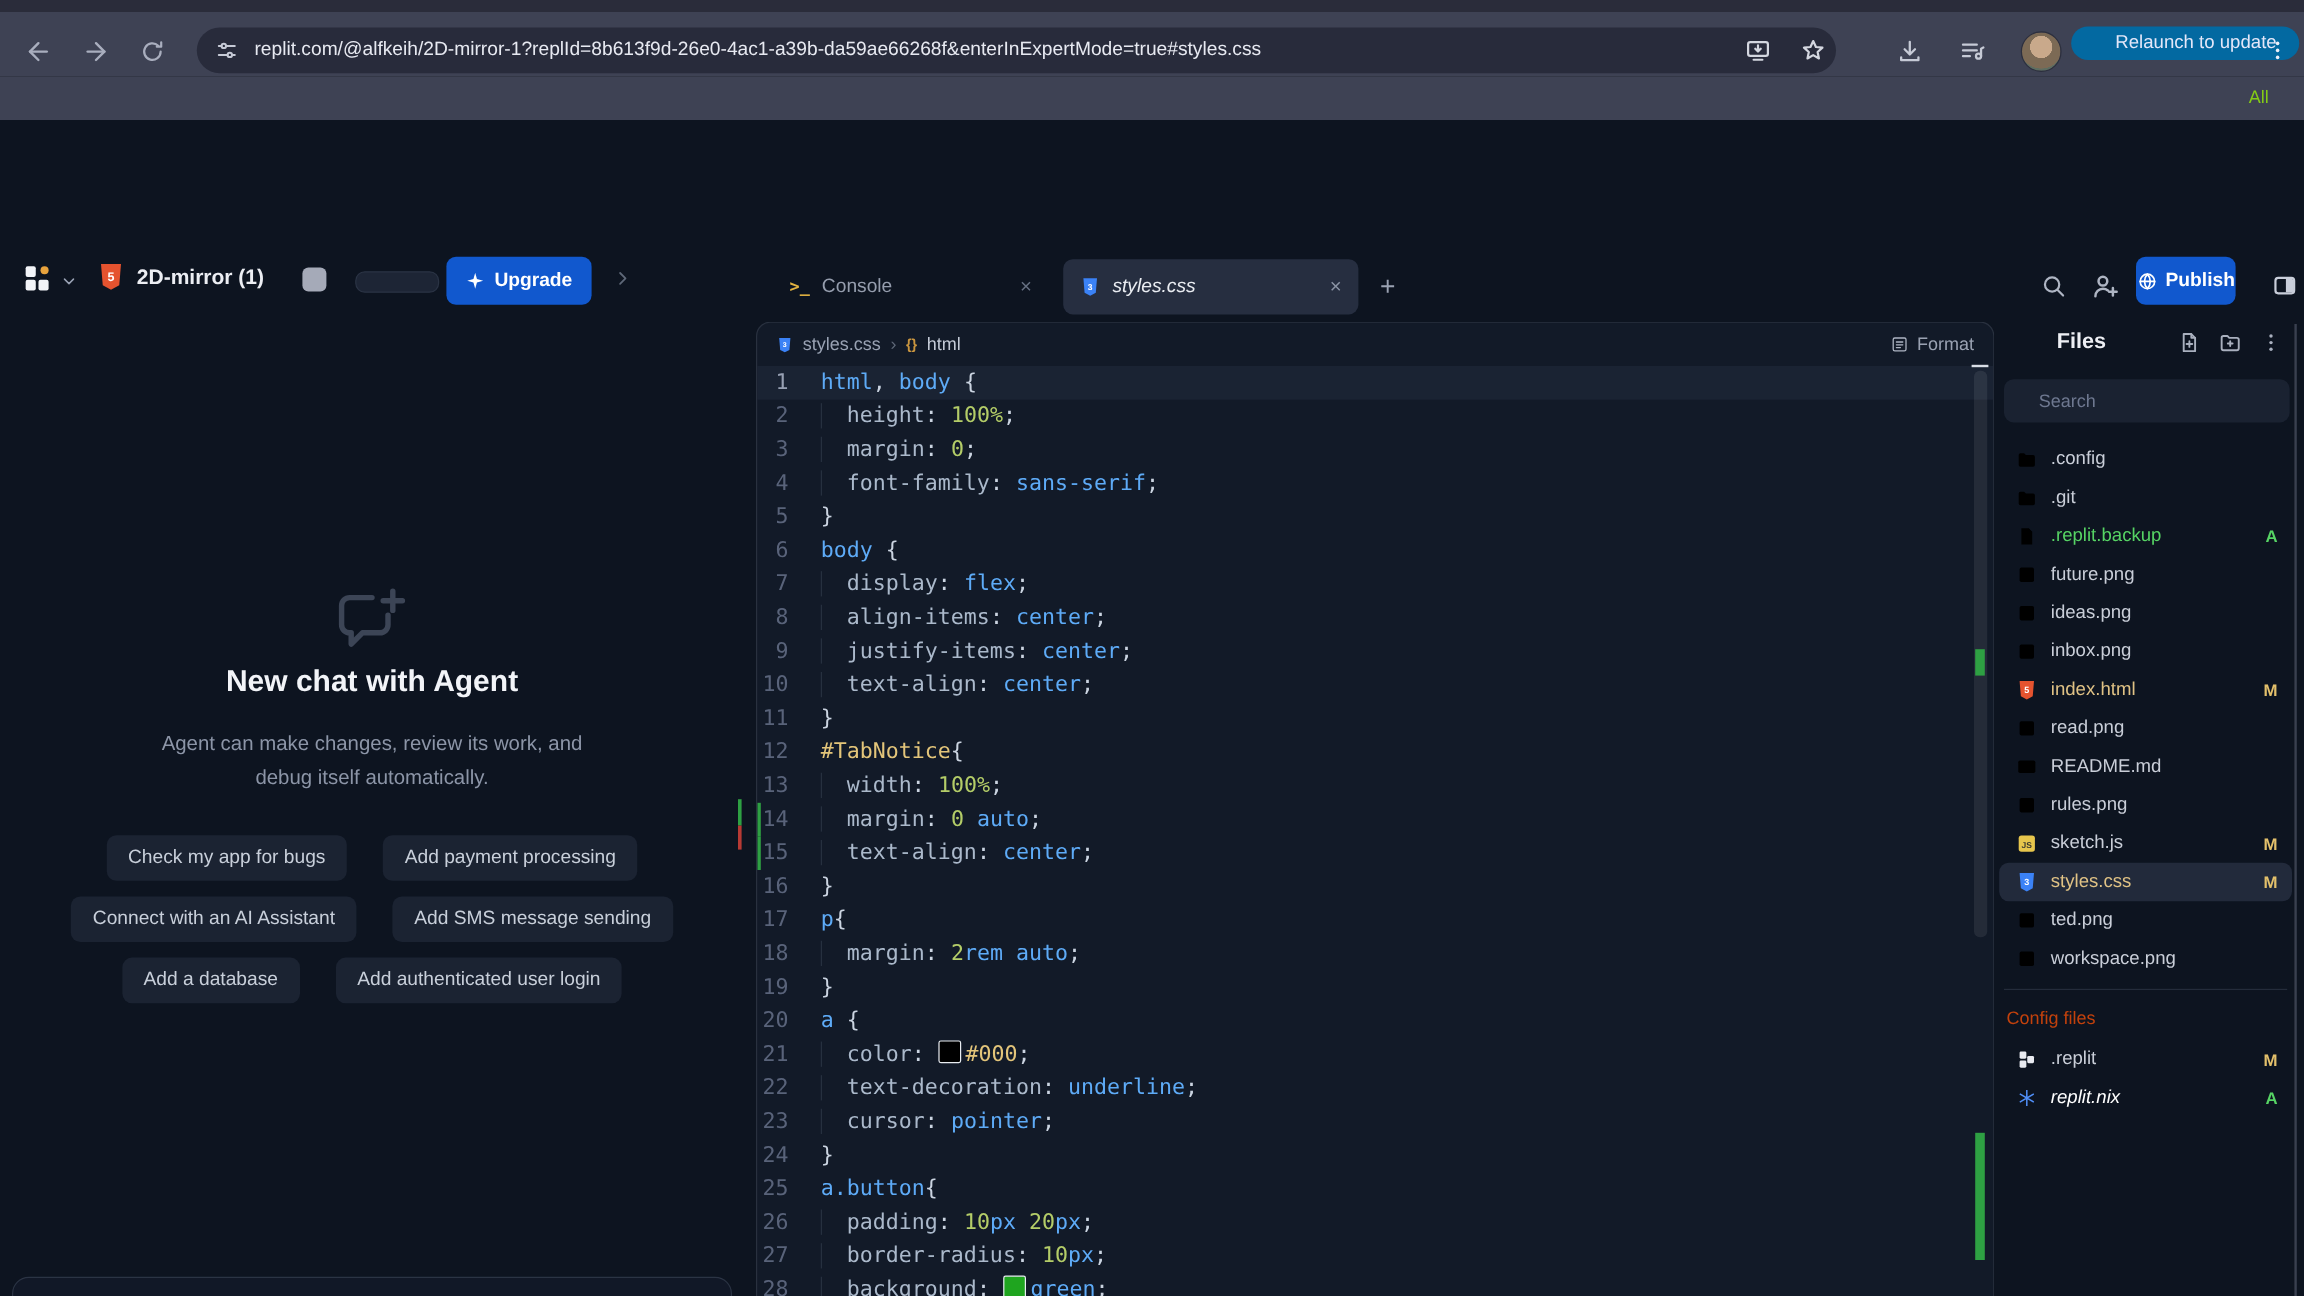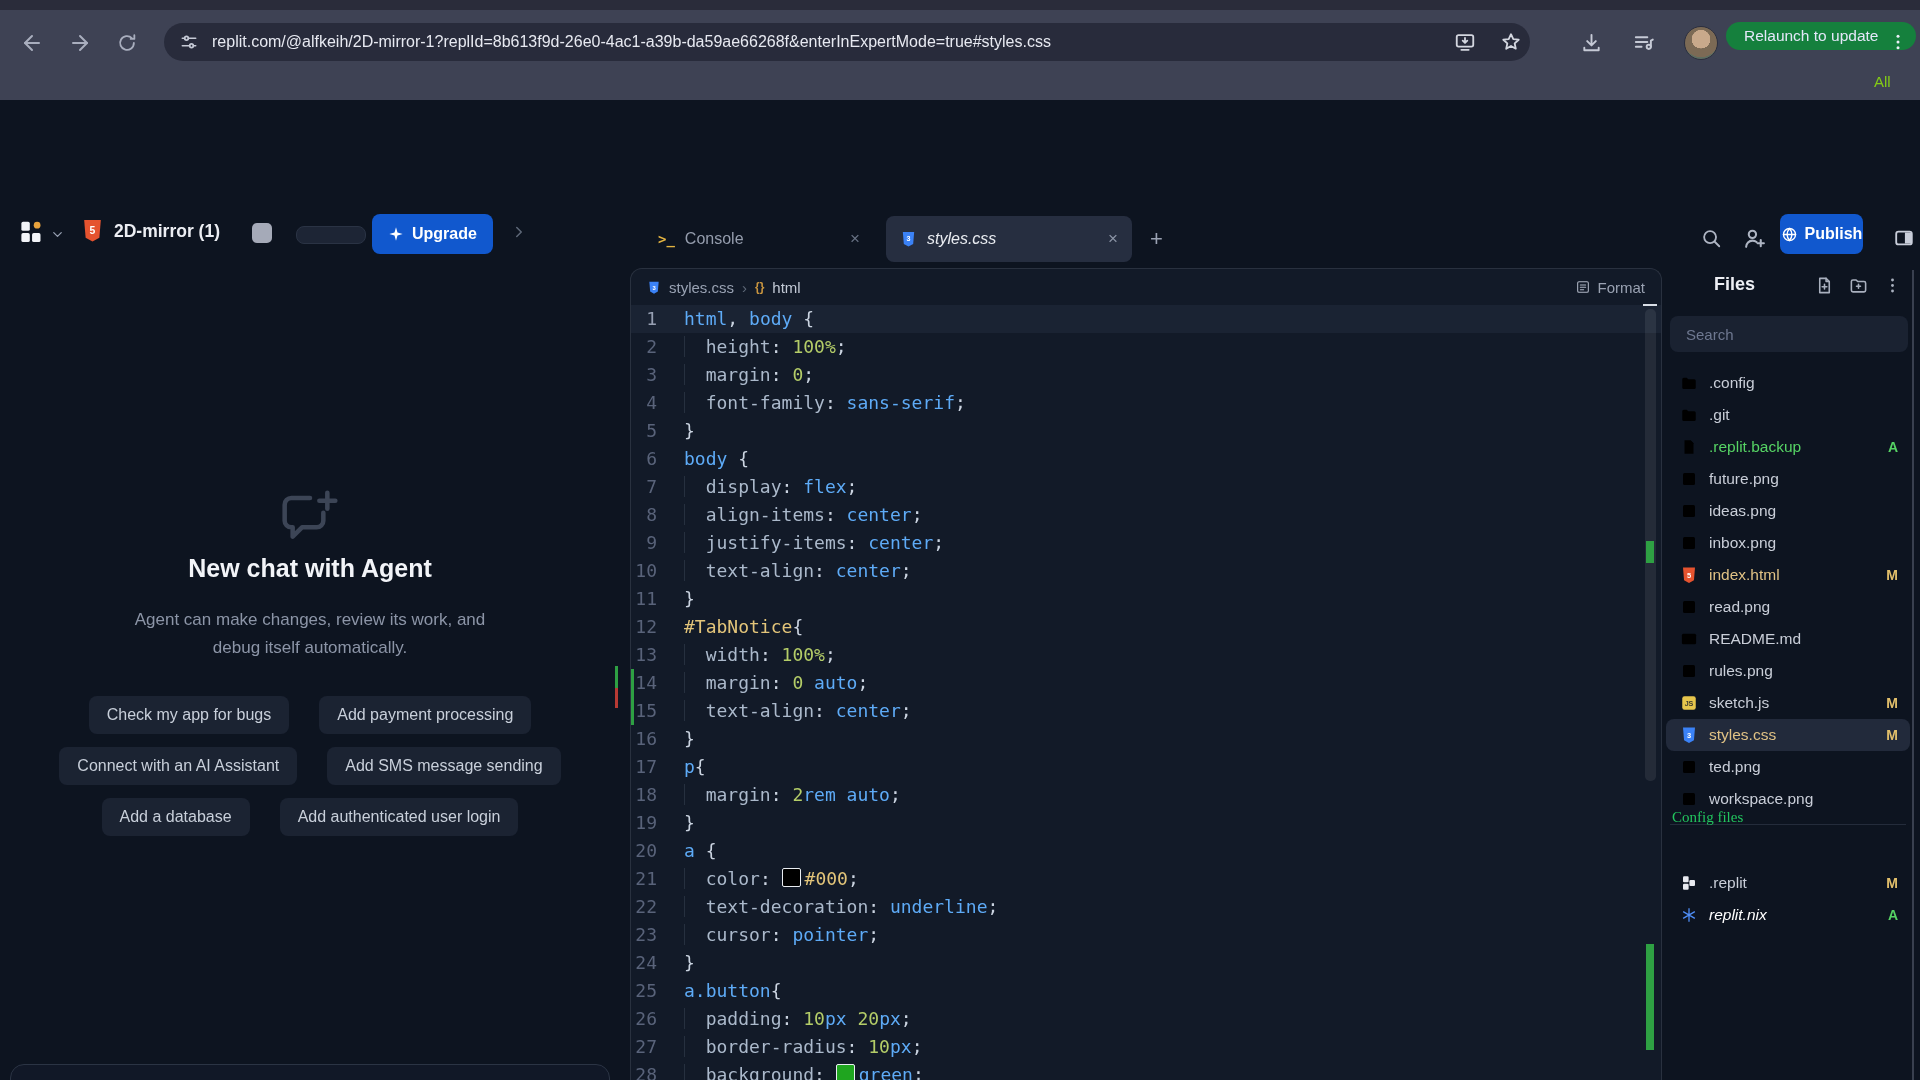--- a/index.html
+++ b/index.html
@@ -17,22 +17,22 @@
   .tb-reload{left:116px;top:22px;width:22px;height:22px;color:#A9AEBE;}
   .url-pill{left:164px;top:13px;width:1366px;height:38px;border-radius:19px;background:#282B3B;}
   .tune{left:15px;top:9px;width:20px;height:20px;color:#C6CAD6;}
   .url-text{left:48px;top:0;line-height:38px;font-size:16px;color:#E7E9F1;white-space:nowrap;}
   .pill-cast{right:54px;top:8px;width:22px;height:22px;color:#D4D7E0;}
   .pill-star{right:8px;top:8px;width:22px;height:22px;color:#D4D7E0;}
   .tb-dl{left:1580px;top:21px;width:23px;height:23px;color:#C6CAD6;}
   .tb-list{left:1632px;top:21px;width:23px;height:23px;color:#C6CAD6;}
   .tb-avatar{left:1684px;top:16px;width:32px;height:32px;border-radius:50%;
      background:radial-gradient(circle at 50% 38%,#C9A98B 0 36%,#7C6A55 37% 70%,#5E6D60 71%);border:1px solid #2c2f3e;}
-  .relaunch{left:1726px;top:12px;width:190px;height:28px;border-radius:20px;background:#15803d;
-     display:flex;align-items:center;}
+  .relaunch{left:1726px;top:12px;width:190px;height:28px;border-radius:20px;background:#0369a1;
+     display:flex;align-items:center;justify-content:center;}
   .relaunch span{margin-left:18px;font-size:15.5px;color:#E4E7F9;}
   .relaunch .ico{position:absolute;right:8px;top:10px;width:20px;height:20px;color:#EDEFF9;}
   .bookmarks{left:0;top:64px;width:1920px;height:36px;background:#3E4254;}
   .bm-grid{left:18px;top:72px;width:20px;height:20px;color:#9FA5B5;}
   .bm-sep{left:1737px;top:74px;width:1px;height:16px;background:#5A6074;}
   .bm-folder{left:1752px;top:73px;width:18px;height:18px;color:#C6CAD6;}
   .bm-label{left:1874px;top:0;line-height:36px;font-size:15px;color:#84cc16;}
 
   
   .workspace{left:0;top:100px;width:1920px;height:980px;background:#0D1420;}
@@ -111,30 +111,30 @@
   .sb-g1{position:absolute;right:7px;top:272px;width:8px;height:22px;background:#2EA043;}
   .sb-g2{position:absolute;right:7px;top:675px;width:8px;height:106px;background:#2EA043;}
 
   
   .files-panel{left:1664px;top:112px;width:250px;height:968px;}
   .fp-title{left:8px;top:62px;font-size:18px;font-weight:700;color:#EDEFF4;margin-left:42px;}
   .fp-actions{right:12px;top:64px;display:flex;gap:15px;}
   .fp-actions .ico{width:19px;height:19px;color:#A9B0BE;}
   .fp-search{left:6px;top:104px;width:238px;height:36px;border-radius:8px;background:#1A2231;
      display:flex;align-items:center;}
-  .fp-search span{margin-left:16px;font-size:15px;color:#6E7890;}
+  .fp-search span{margin-left:29px;font-size:15px;color:#6E7890;}
   .fp-list{left:2px;top:155px;width:244px;}
   .file-row{position:relative;display:flex;align-items:center;height:32px;padding-left:14px;border-radius:8px;}
   .file-row.selected{background:#222A3B;}
   .f-ico{width:18px;height:18px;margin-right:11px;flex:0 0 auto;color:#A9B0BE;}
   .f-ico svg{stroke-width:1.7;}
   .f-name{font-size:15.5px;color:#C9CED8;white-space:nowrap;}
   .f-badge{position:absolute;right:12px;font-size:14px;font-weight:700;}
   .fp-divider{left:6px;top:612px;width:236px;height:1px;background:#242C3B;}
-  .fp-section{left:8px;top:597px;font-size:15px;color:#22c55e;font-family:Liberation Serif, serif;}
+  .fp-section{left:8px;top:628px;font-size:15px;color:#c2410c;}
   .fp-config{left:2px;top:655px;width:244px;}
   .fp-scroll{right:0;top:58px;width:2px;height:910px;background:#39404F;}
 </style>
 </head>
 <body>
 
 <div class="abs win-strip"></div>
 
 <div class="abs toolbar">
   <span class="abs ico tb-back">

